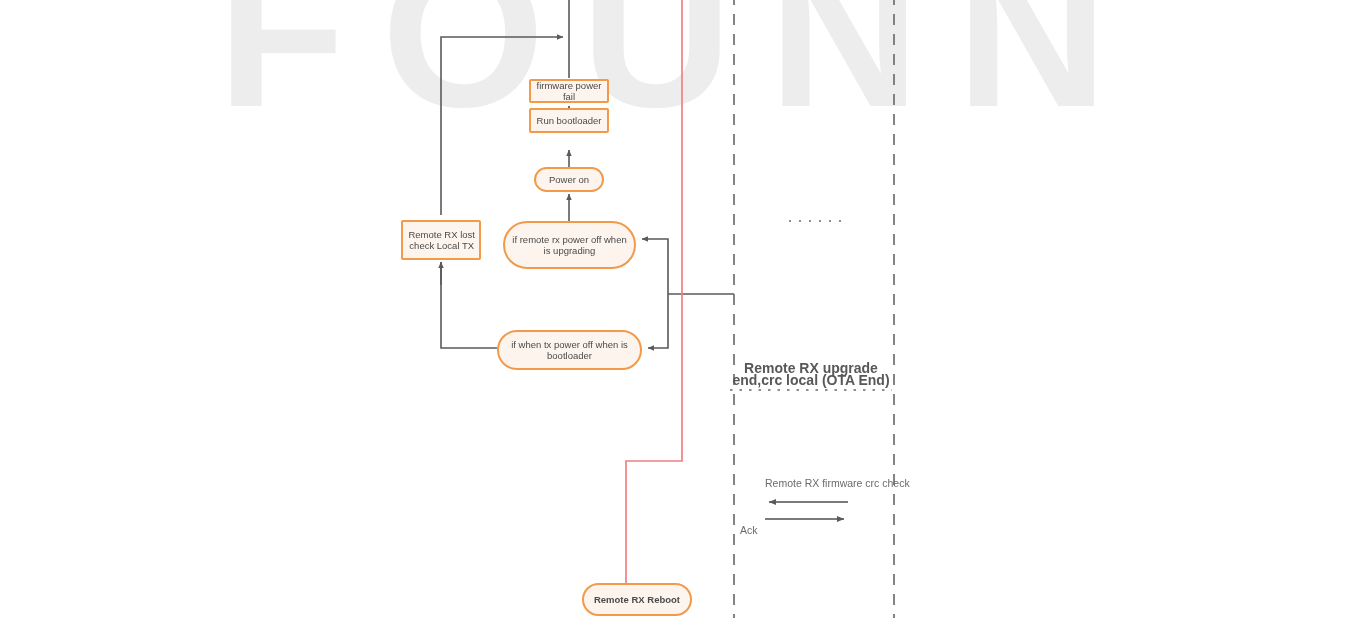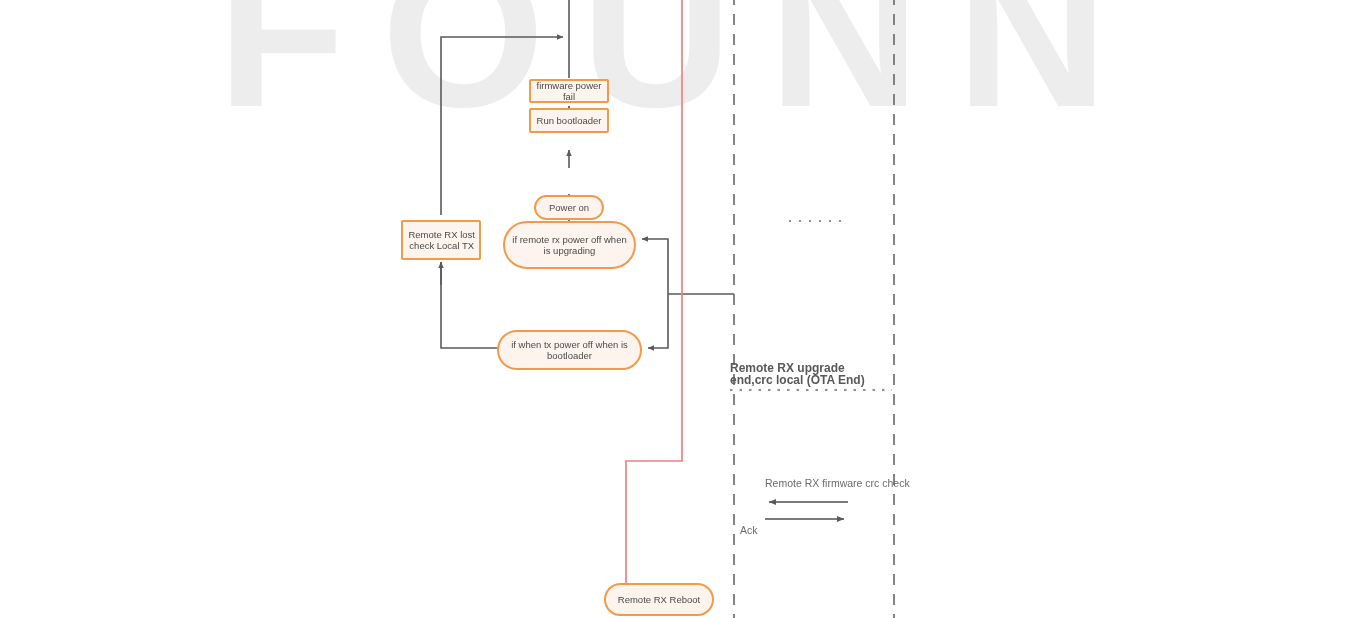--- a/index.html
+++ b/index.html
@@ -69,22 +69,23 @@
   .seq-label {
     position: absolute;
     color: #6b6b6b;
     font-size: 10.5px;
     line-height: 13px;
     white-space: nowrap;
   }
   .seq-label.bold {
     font-weight: 700;
     color: #585858;
-    font-size: 12px;
+    font-size: 14px;
     line-height: 12px;
+    text-align: center;
     white-space: normal;
   }
 </style>
 </head>
 <body>
 
 <div id="canvas">
 
   <div id="watermark">FOUNN</div>
 
@@ -143,21 +144,21 @@
   </svg>
 
   <div class="node rect" style="left:529px; top:79px; width:80px; height:24px;">
     <span>firmware power fail</span>
   </div>
 
   <div class="node rect" style="left:529px; top:108px; width:80px; height:25px;justify-content:center;">
     <span>Run bootloader</span>
   </div>
 
-  <div class="node round" style="left:534px; top:167px; width:70px; height:25px;margin-top:28px;">
+  <div class="node round" style="left:534px; top:167px; width:70px; height:25px;">
     <span>Power on</span>
   </div>
 
   <div class="node rect" style="left:401px; top:220px; width:80px; height:40px;justify-content:flex-end;">
     <span>
       <span>Remote RX lost</span><br>
       <span>check Local TX</span>
     </span>
   </div>
 
@@ -168,21 +169,21 @@
     </span>
   </div>
 
   <div class="node round" style="left:497px; top:330px; width:145px; height:40px;">
     <span>
       <span>if when tx power off when is</span><br>
       <span>bootloader</span>
     </span>
   </div>
 
-  <div class="node round" style="left:604px; top:583px; width:110px; height:33px;">
+  <div class="node round" style="left:582px; top:583px; width:110px; height:33px;font-weight:bold;">
     <span>Remote RX Reboot</span>
   </div>
 
   <div class="seq-label bold" style="left:730px; top:362px; width:162px;">
     <span>Remote RX  upgrade</span><br>
     <span>end,crc local (OTA End)</span>
   </div>
 
   <div class="seq-label" style="left:740px; top:477px;padding-left:25px;">
     <span>Remote RX firmware crc check</span>

